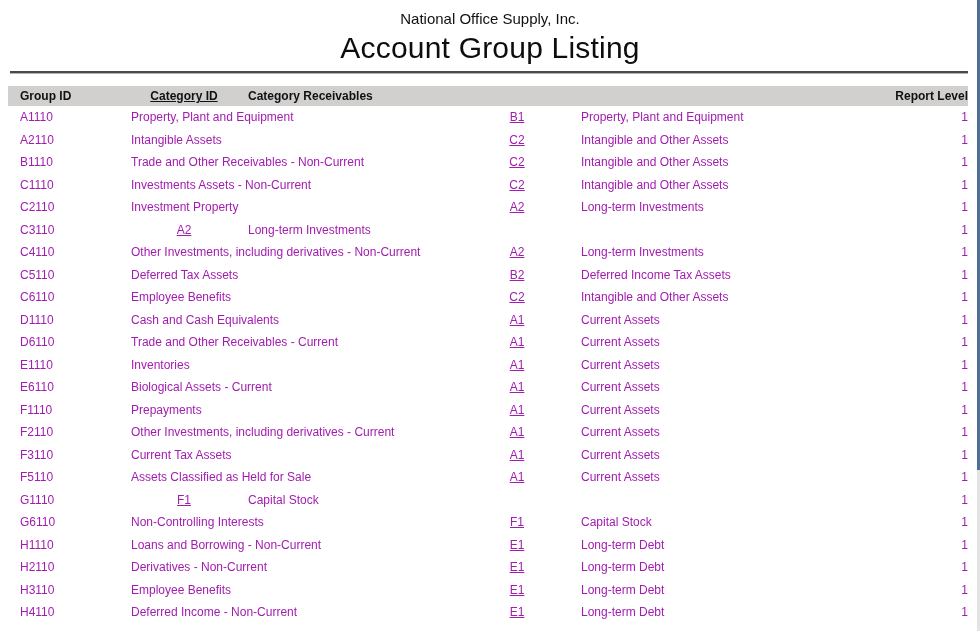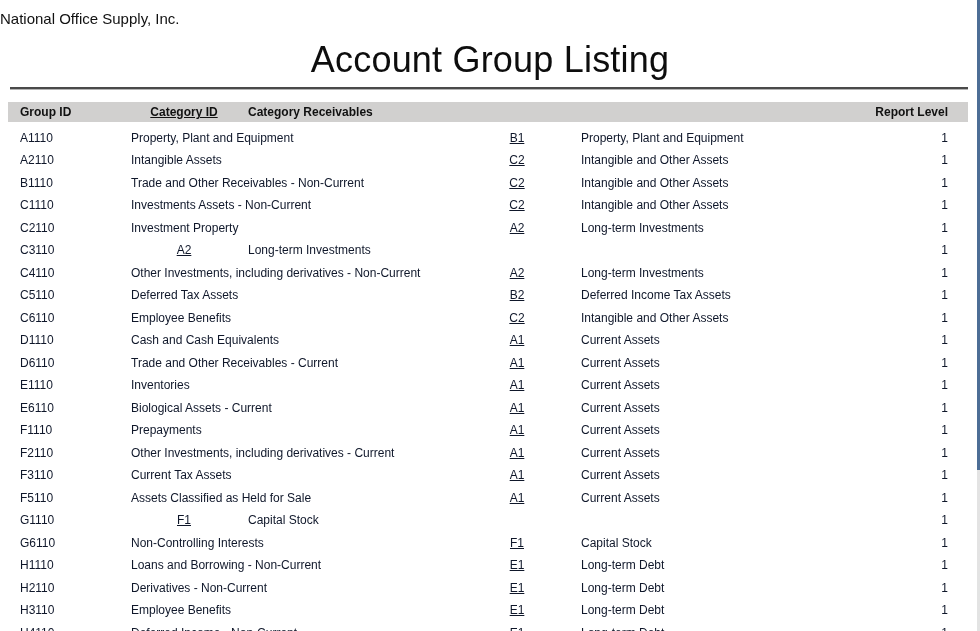--- a/index.html
+++ b/index.html
@@ -7,28 +7,28 @@
   .page {
     position:relative;
     width:980px; height:631px;
     background:#ffffff;
     font-family:"Liberation Sans", sans-serif;
     color:#1c1c1c;
     overflow:hidden;
   }
   .company {
     margin-top:10px;
-    text-align:left;
+    text-align:center;
     font-size:15px;
     color:#111111;
   }
   .title {
-    margin-top:12px;
+    margin-top:4px;
     text-align:center;
-    font-size:36px;
+    font-size:30px;
     letter-spacing:0.2px;
     color:#0d0d0d;
   }
   .double-rule {
     margin:6px 12px 0 10px;
     height:3px;
     border-top:2px solid #4a4a4a;
     border-bottom:1px solid #b3b3b3;
   }
   .table-wrap { margin-left:8px; width:960px; }
@@ -39,29 +39,29 @@
     display:flex;
     align-items:center;
     font-size:12px;
     font-weight:bold;
     color:#111111;
     justify-content:center;
   }
   .row {
     height:22.5px;
     display:flex;
-    align-items:flex-end;
+    align-items:center;
     font-size:12px;
-    color:#0f172a;
+    color:#a21caf;
   }
   .c1 { width:115px; padding-left:12px; }
   .c2 { width:333px; padding-left:8px; }
   .c3 { width:122px; text-align:center;text-decoration:underline; }
   .c4 { width:272px; padding-left:3px; }
-  .c5 { flex:1; text-align:right; padding-right:20px; }
+  .c5 { flex:1; text-align:right; padding-right:0; }
   .vscroll-track {
     position:absolute; top:0; right:0;
     width:3px; height:631px;
     background:#e3e3e3;
   }
   .vscroll-thumb {
     position:absolute; top:0; right:0;
     width:3px; height:470px;
     background:#4d6e96;
   }

